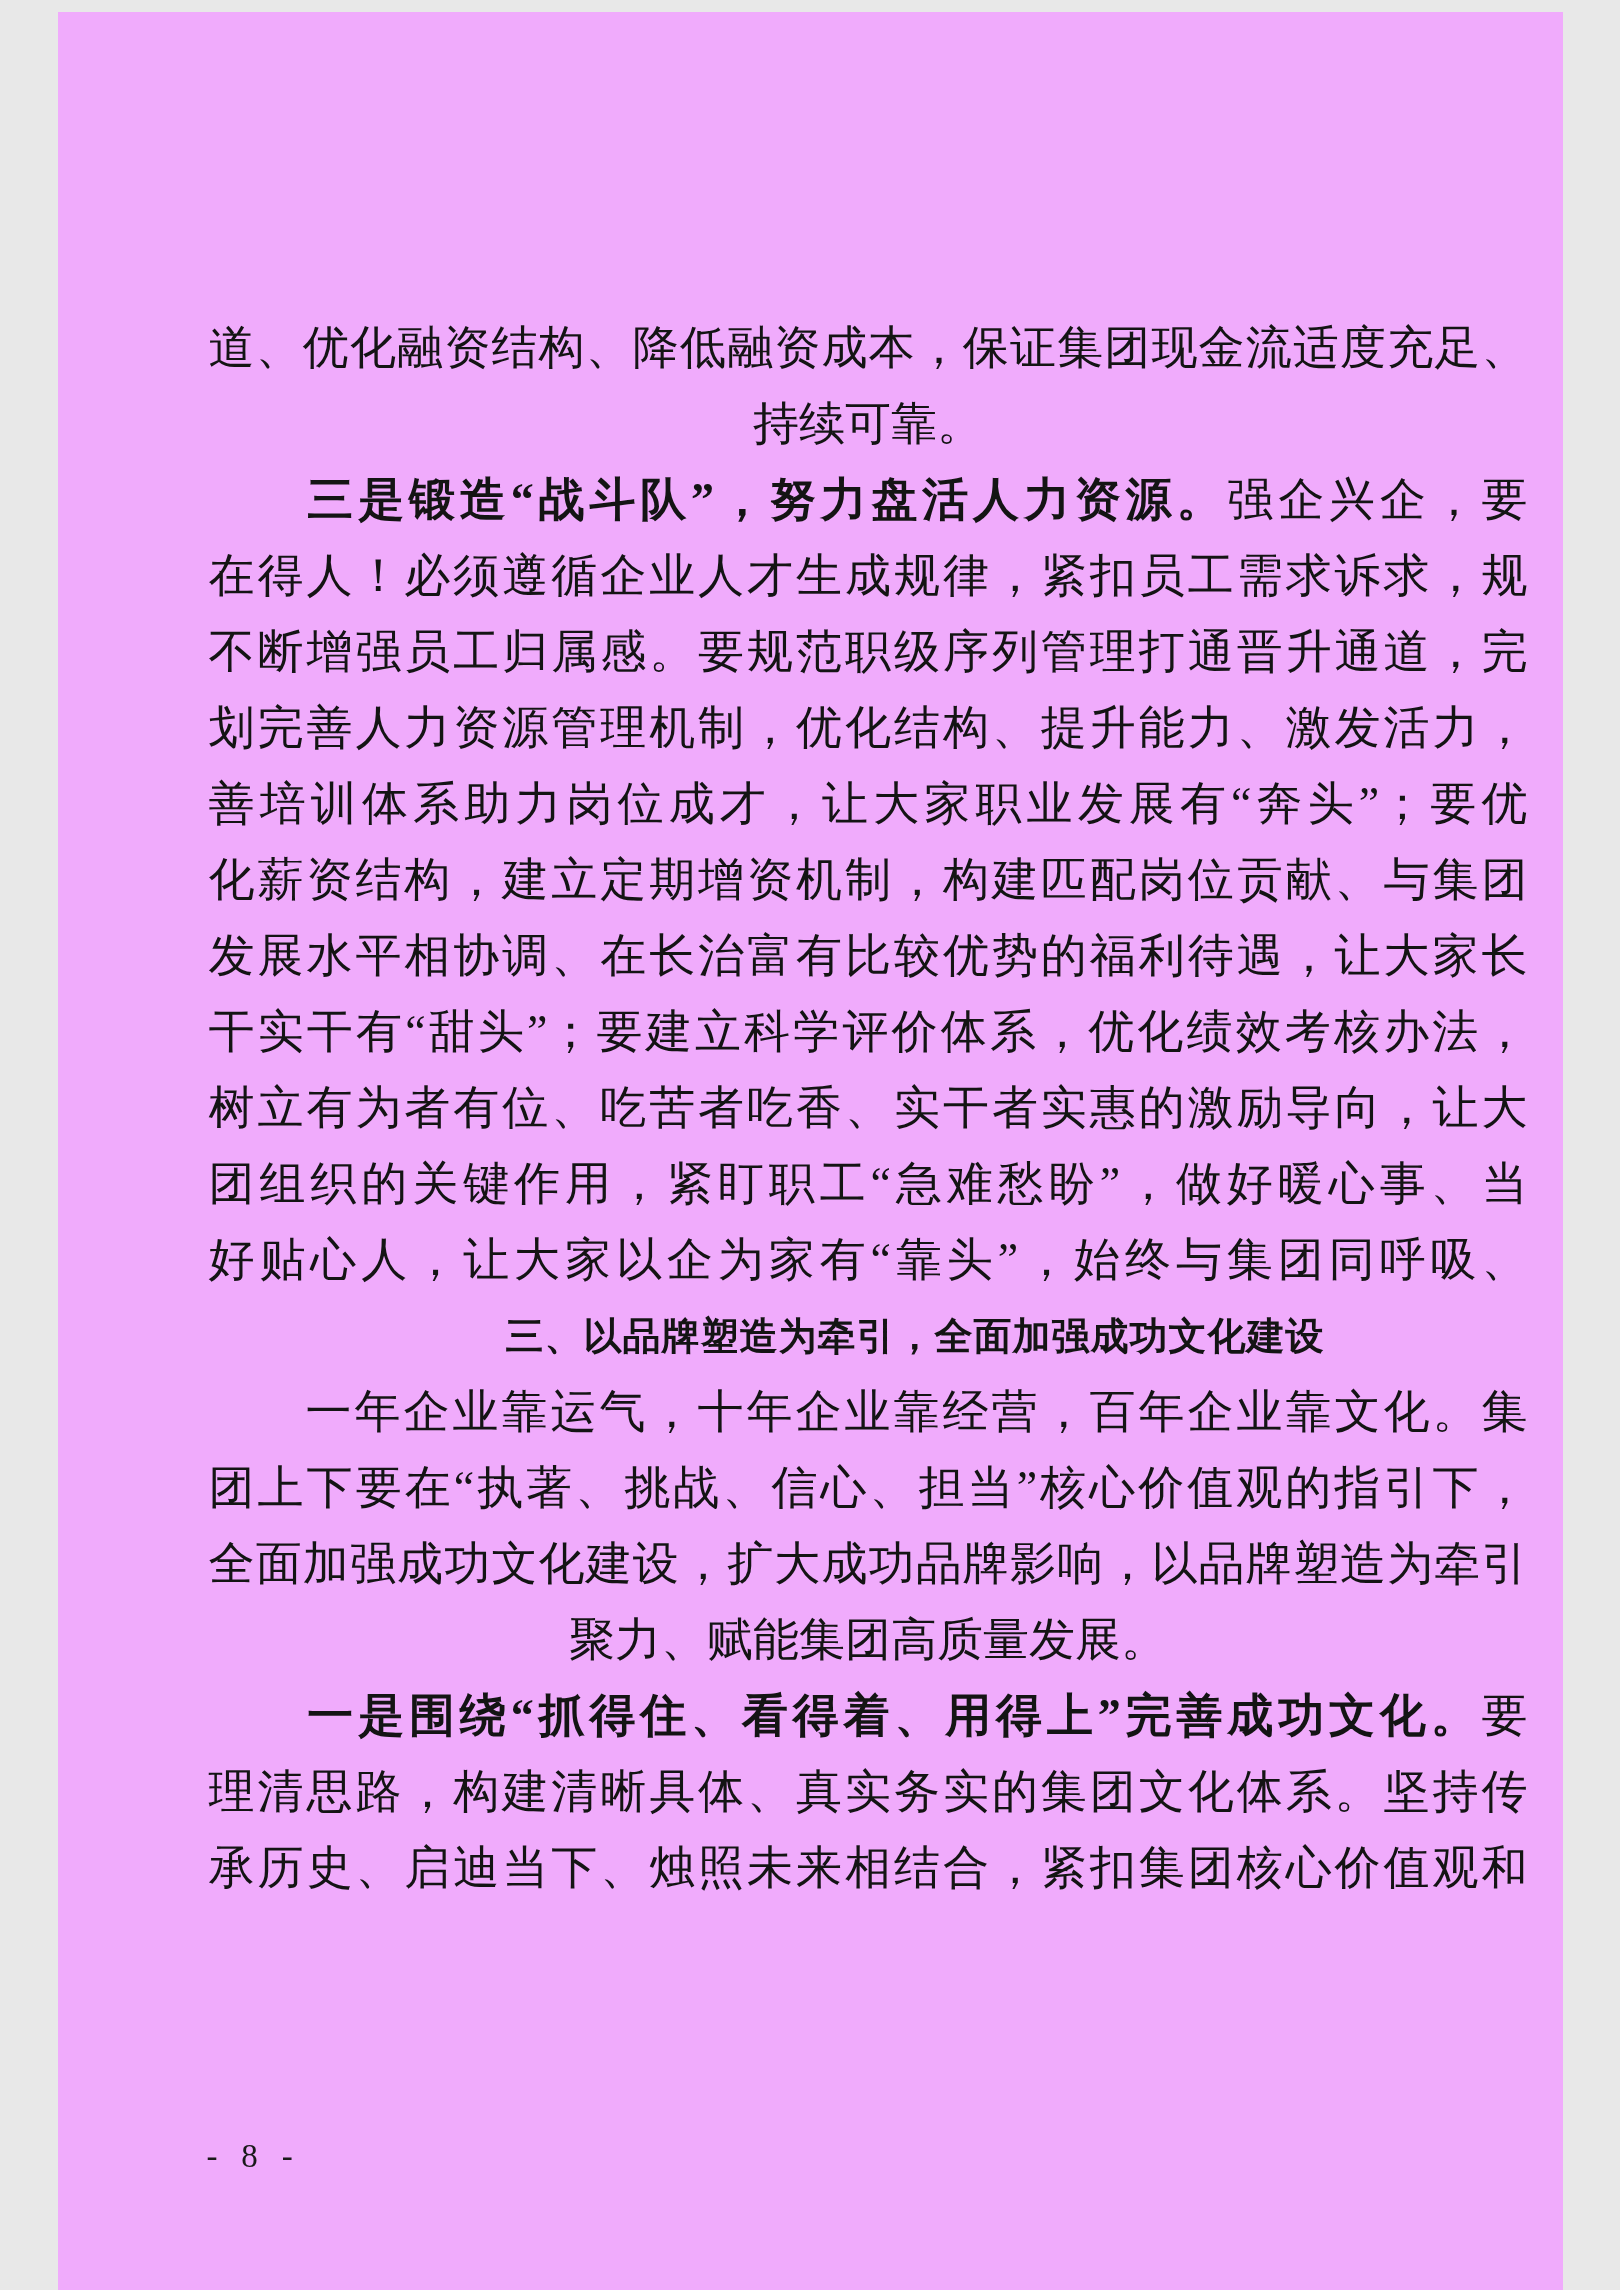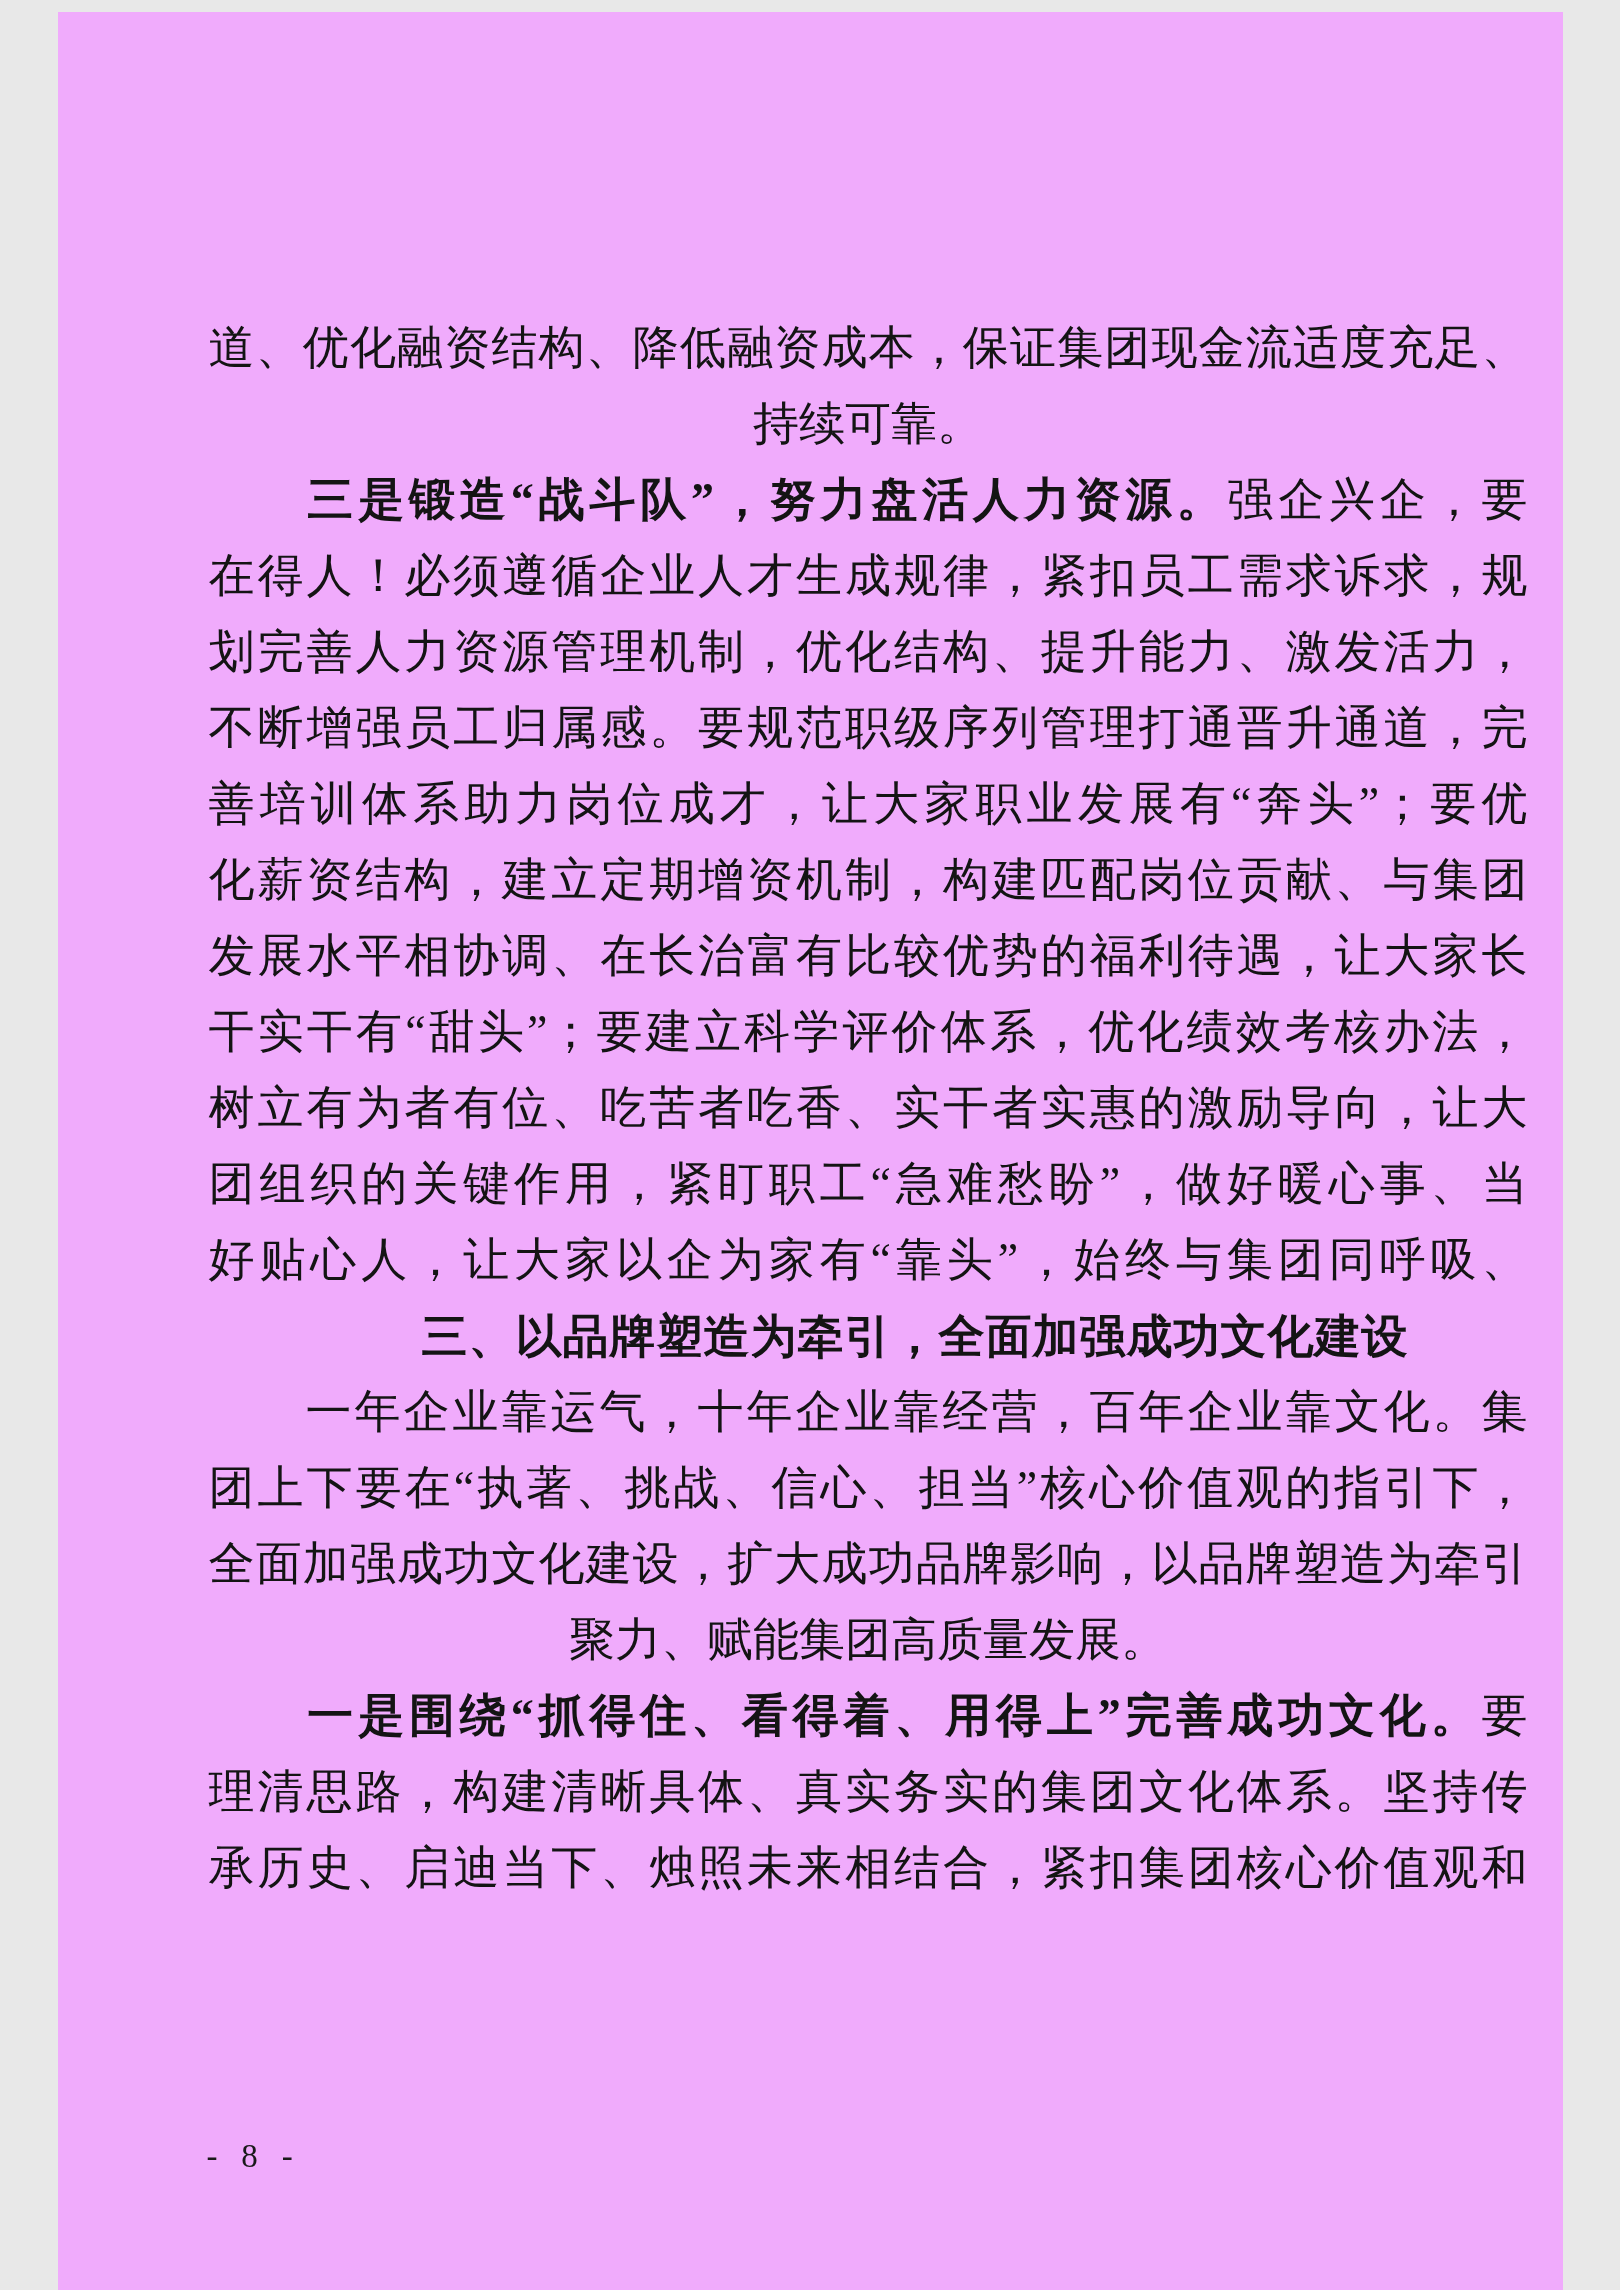--- a/index.html
+++ b/index.html
@@ -30,21 +30,21 @@
     white-space: normal;
     text-align: justify;
     text-align-last: justify;
     text-justify: inter-character;
   }
   .indent { display: inline-block; width: 94px; }
   .b { font-weight: bold; }
   .heading {
     font-family: Liberation Sans, sans-serif;
     font-weight: bold;
-    font-size: 46px;
+    font-size: 38px;
     letter-spacing: 1px;
   }
   .footer {
     position: absolute;
     left: 149px;
     top: 2123px;
     font-size: 33px;
     line-height: 43px;
     letter-spacing: 7.8px;
     color: #1a1a1a;
@@ -53,22 +53,22 @@
 </style>
 </head>
 <body>
 
 <div class="page">
   <div class="content" id="content">
       <div class="line justify"><span>道、优化融资结构、降低融资成本，保证集团现金流适度充足、</span></div>
       <div class="line"><span>持续可靠。</span></div>
       <div class="line justify"><span class="indent"></span><span class="b">三是锻造“战斗队”，努力盘活人力资源。</span><span>强企兴企，要</span></div>
       <div class="line justify"><span>在得人！必须遵循企业人才生成规律，紧扣员工需求诉求，规</span></div>
+      <div class="line justify"><span>不断增强员工归属感。要规范职级序列管理打通晋升通道，完</span></div>
       <div class="line justify"><span>划完善人力资源管理机制，优化结构、提升能力、激发活力，</span></div>
-      <div class="line justify"><span>不断增强员工归属感。要规范职级序列管理打通晋升通道，完</span></div>
       <div class="line justify"><span>善培训体系助力岗位成才，让大家职业发展有“奔头”；要优</span></div>
       <div class="line justify"><span>化薪资结构，建立定期增资机制，构建匹配岗位贡献、与集团</span></div>
       <div class="line justify"><span>发展水平相协调、在长治富有比较优势的福利待遇，让大家长</span></div>
       <div class="line justify"><span>干实干有“甜头”；要建立科学评价体系，优化绩效考核办法，</span></div>
       <div class="line justify"><span>树立有为者有位、吃苦者吃香、实干者实惠的激励导向，让大</span></div>
       <div class="line justify"><span>团组织的关键作用，紧盯职工“急难愁盼”，做好暖心事、当</span></div>
       <div class="line justify"><span>好贴心人，让大家以企为家有“靠头”，始终与集团同呼吸、</span></div>
       <div class="line heading"><span class="indent"></span><span class="b">三、以品牌塑造为牵引，全面加强成功文化建设</span></div>
       <div class="line justify"><span class="indent"></span><span>一年企业靠运气，十年企业靠经营，百年企业靠文化。集</span></div>
       <div class="line justify"><span>团上下要在“执著、挑战、信心、担当”核心价值观的指引下，</span></div>

